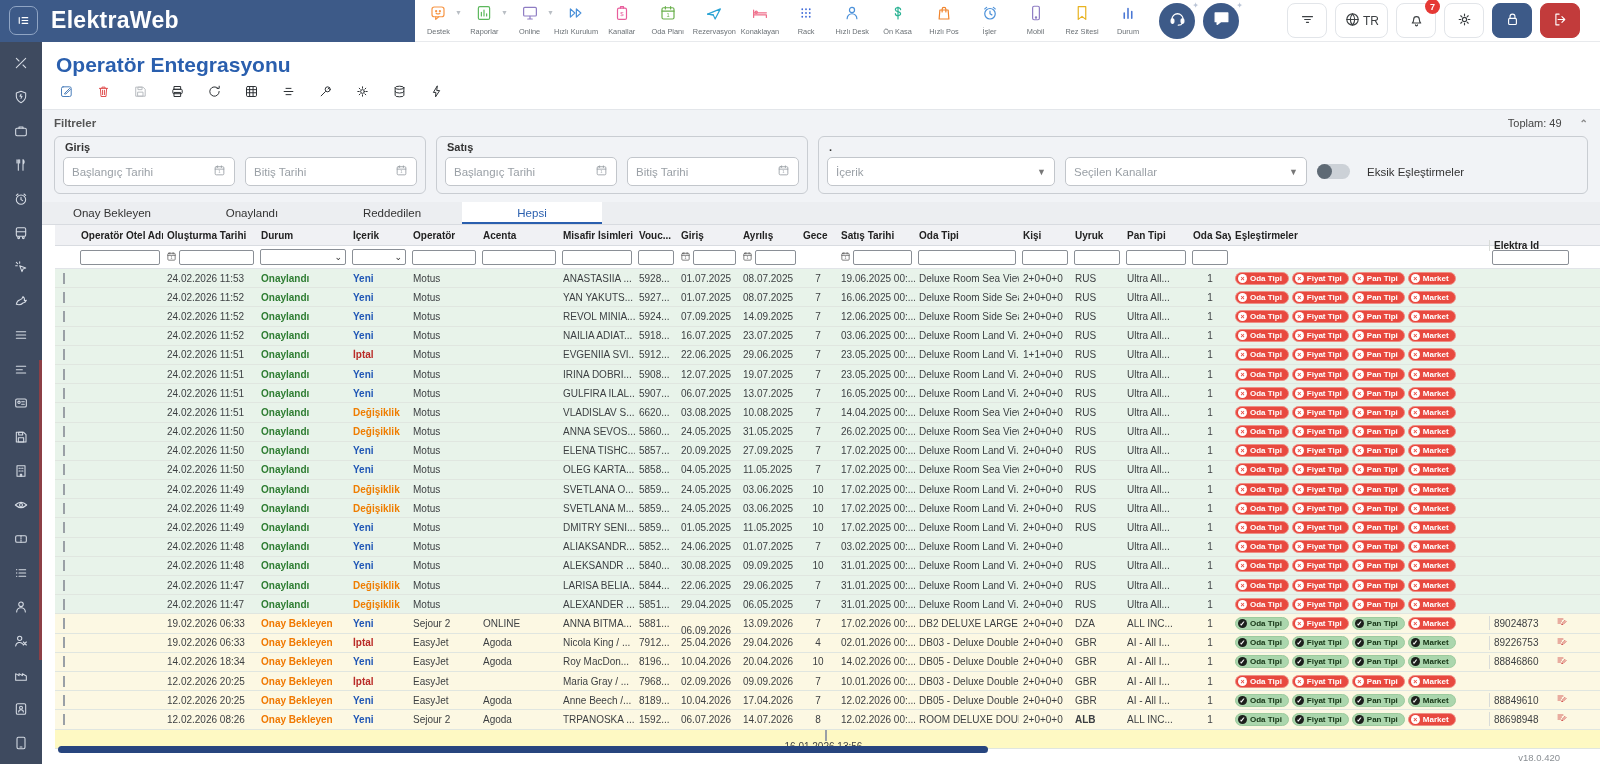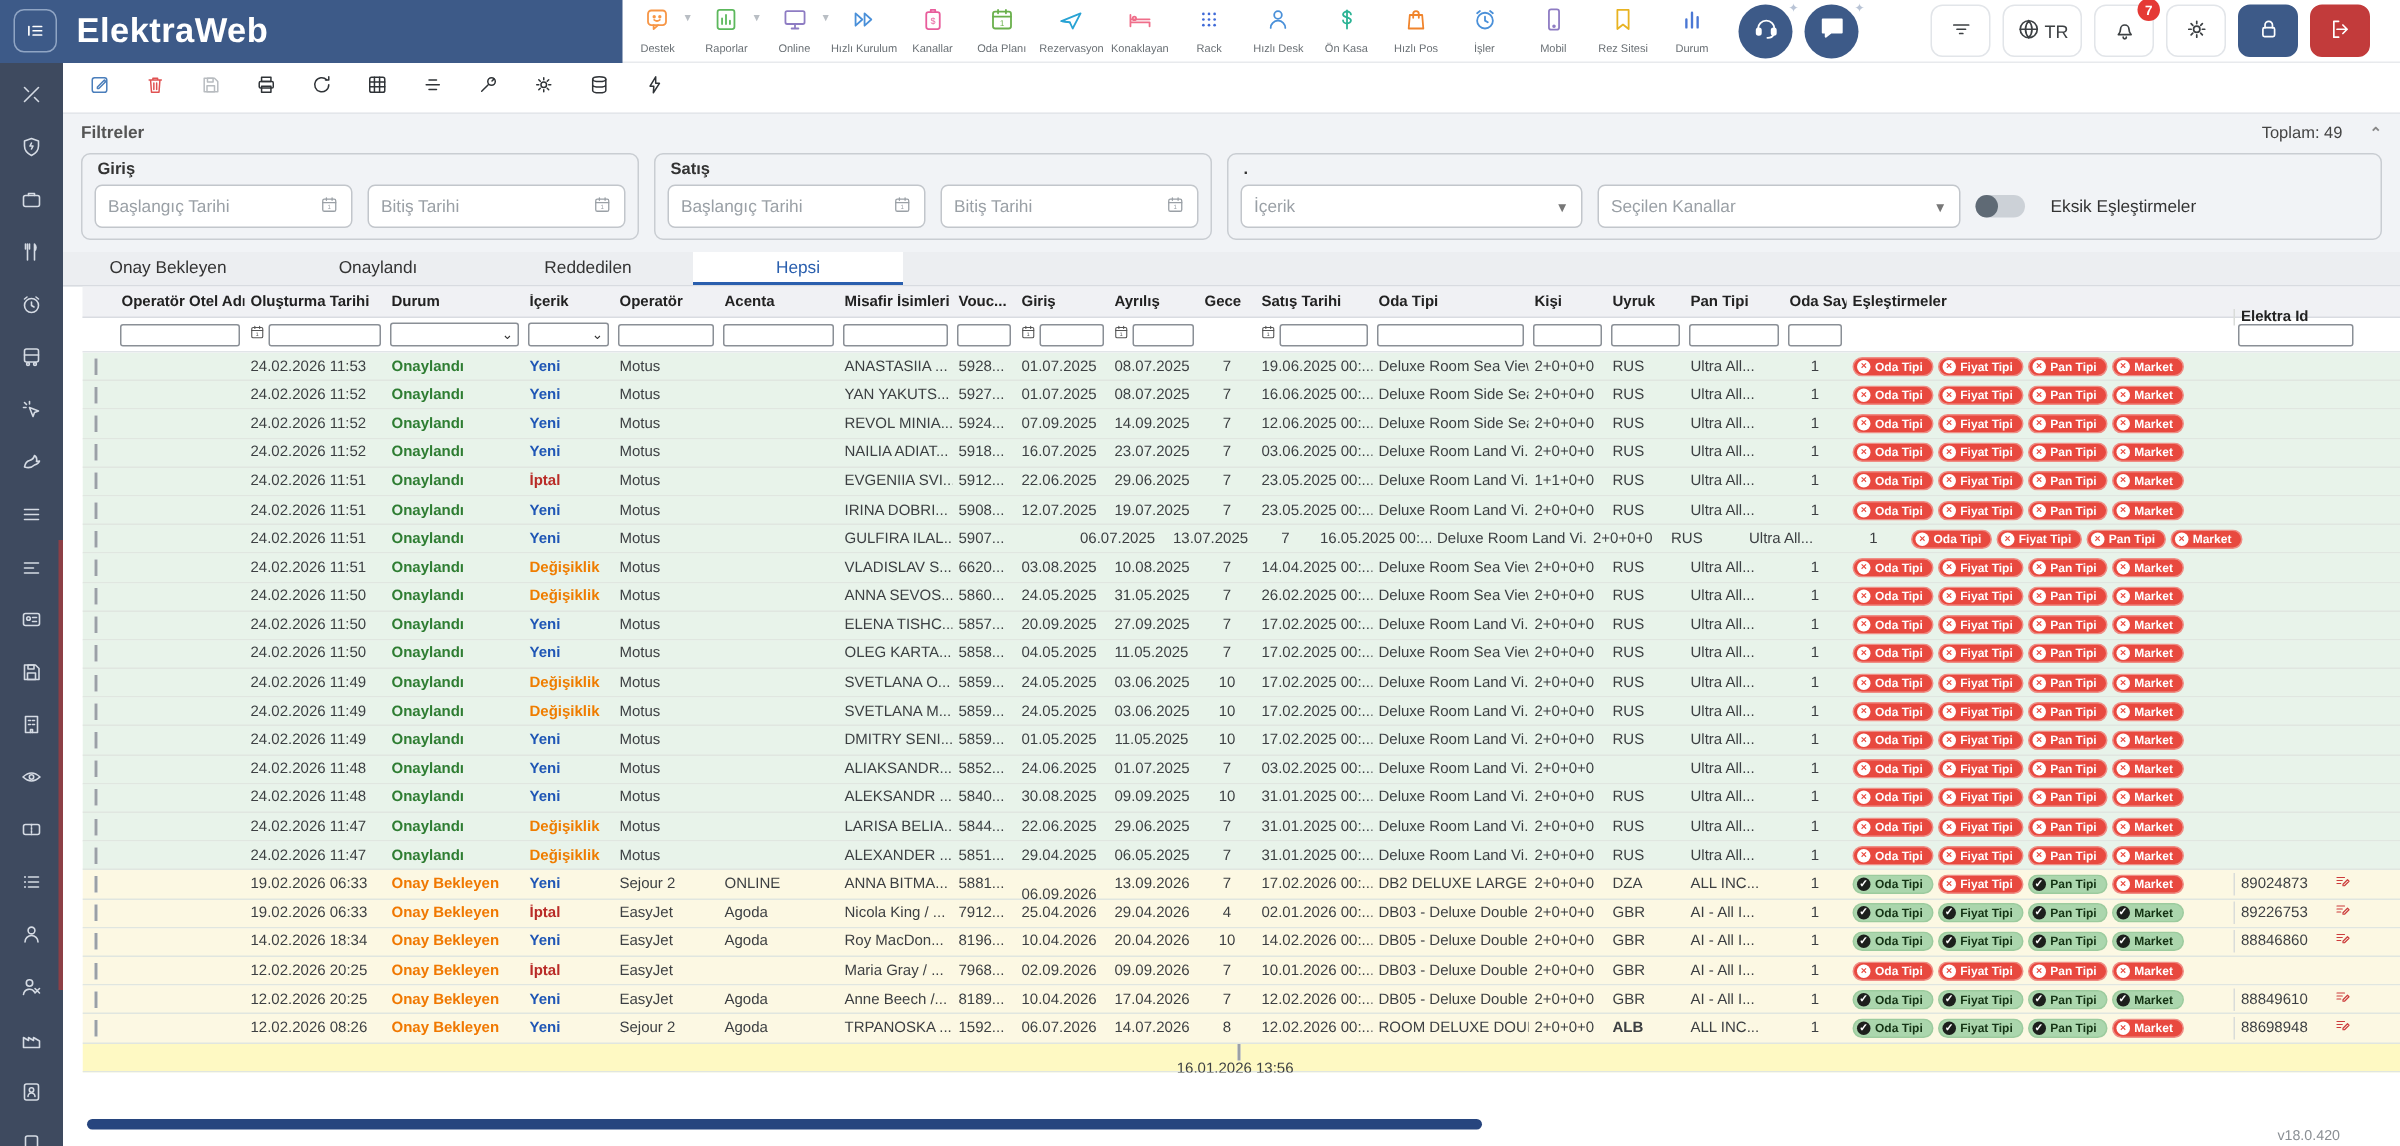--- a/index.html
+++ b/index.html
@@ -380,20 +380,21 @@
         <path d="M8.5 16.5a3.5 3.5 0 0 1 7 0"></path>
       </svg></span>
     <span class="ico"><svg viewBox="0 0 24 24" fill="none" stroke="currentColor" stroke-width="1.6" stroke-linecap="round" stroke-linejoin="round">
         <rect x="6" y="3.5" width="12" height="17" rx="2"></rect>
         <path d="M10.5 18h3"></path>
       </svg></span>
   </aside>
 <div class="sidebar-accent"></div>
 
 <main class="main">
+  <h1 class="page-title">Operatör Entegrasyonu</h1>
 
   <div class="toolbar" id="toolbar">
       <span class="ico" style="color:#4a7ebb"><svg viewBox="0 0 24 24" fill="none" stroke="currentColor" stroke-width="1.6" stroke-linecap="round" stroke-linejoin="round">
           <rect x="4" y="4.5" width="15.5" height="15.5" rx="2.5"></rect>
           <path d="M9.5 14.5 17 7l1.5 1.5-7.5 7.5H9.5Z"></path>
         </svg></span>
       <span class="ico" style="color:#e05252"><svg viewBox="0 0 24 24" fill="none" stroke="currentColor" stroke-width="1.6" stroke-linecap="round" stroke-linejoin="round">
           <path d="M5.5 7h13M9.5 7V5h5v2M7 7l1 13h8l1-13"></path>
           <path d="M10.5 10v7M13.5 10v7"></path>
         </svg></span>
@@ -751,21 +752,21 @@
         <div class="tr green">
           <div class="td" style="width: 22px;"><span class="cb"></span></div>
           <div class="td" style="width: 86px;"></div>
           <div class="td" style="width: 94px;">24.02.2026 11:51</div>
           <div class="td" style="width: 92px;"><span class="st-onaylandi">Onaylandı</span></div>
           <div class="td" style="width: 60px;"><span class="ic-yeni">Yeni</span></div>
           <div class="td" style="width: 70px;">Motus</div>
           <div class="td" style="width: 80px;"></div>
           <div class="td" style="width: 76px;">GULFIRA ILAL...</div>
           <div class="td" style="width: 42px;">5907...</div>
-          <div class="td" style="width: 62px; margin-left: 39px;">06.07.2025</div>
+          <div class="td" style="width: 62px;">06.07.2025</div>
           <div class="td" style="width: 60px;">13.07.2025</div>
           <div class="td center" style="width: 38px;">7</div>
           <div class="td" style="width: 78px;">16.05.2025 00:...</div>
           <div class="td" style="width: 104px;">Deluxe Room Land Vi...</div>
           <div class="td" style="width: 52px;">2+0+0+0</div>
           <div class="td" style="width: 52px;">RUS</div>
           <div class="td" style="width: 66px;">Ultra All...</div>
           <div class="td center" style="width: 42px;">1</div>
           <div class="td" style="width: 258px;"><span class="chip fail"><span class="chip-ico">×</span>Oda Tipi</span><span class="chip fail"><span class="chip-ico">×</span>Fiyat Tipi</span><span class="chip fail"><span class="chip-ico">×</span>Pan Tipi</span><span class="chip fail"><span class="chip-ico">×</span>Market</span></div>
           <div class="td col-sep elektra-cell" style="width: 83px;"></div>

